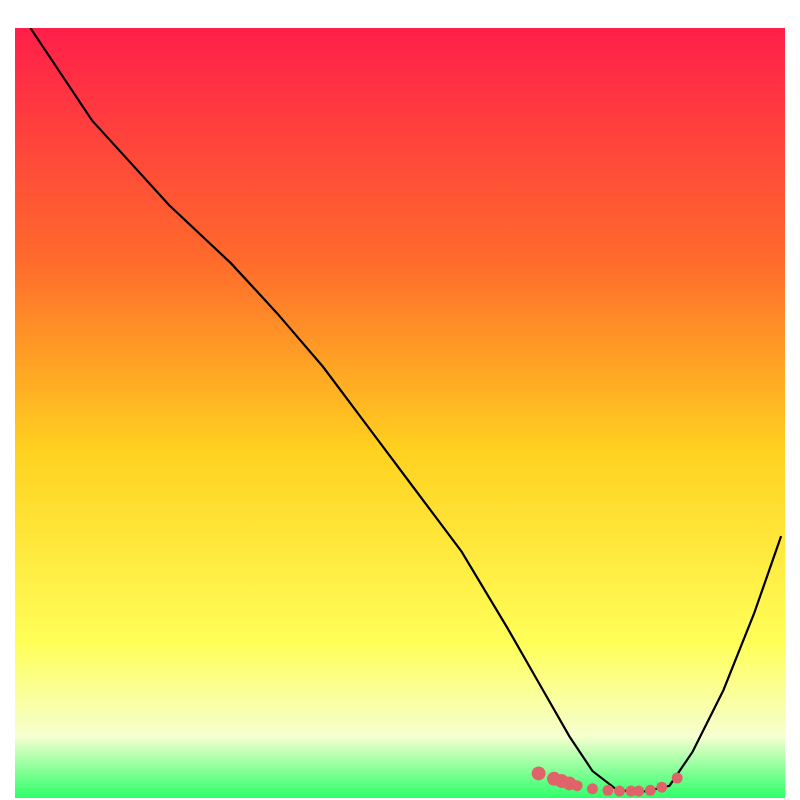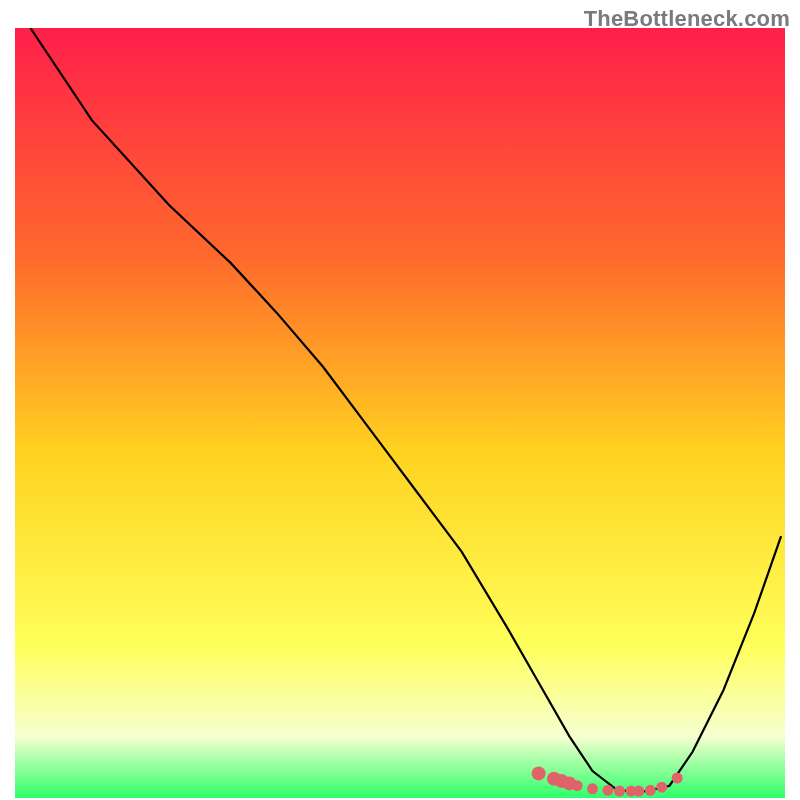--- a/index.html
+++ b/index.html
@@ -30,21 +30,20 @@
     top: 28px;
     width: 770px;
     height: 770px;
   }
   svg { display: block; }
 </style>
 </head>
 <body>
 
 <div class="wrap">
-  <div class="watermark">TheBottleneck.com</div>
 
   <div class="plot">
     <svg id="svg" viewBox="0 0 770 770" width="770" height="770">
       <defs>
         <linearGradient id="bg" x1="0" y1="0" x2="0" y2="1">
           <stop id="g0" offset="0%" stop-color="#ff1f4a"></stop>
           <stop id="g1" offset="30%" stop-color="#ff6a2c"></stop>
           <stop id="g2" offset="55%" stop-color="#ffd21f"></stop>
           <stop id="g3" offset="80%" stop-color="#ffff5a"></stop>
           <stop id="g4" offset="92%" stop-color="#f6ffd0"></stop>

